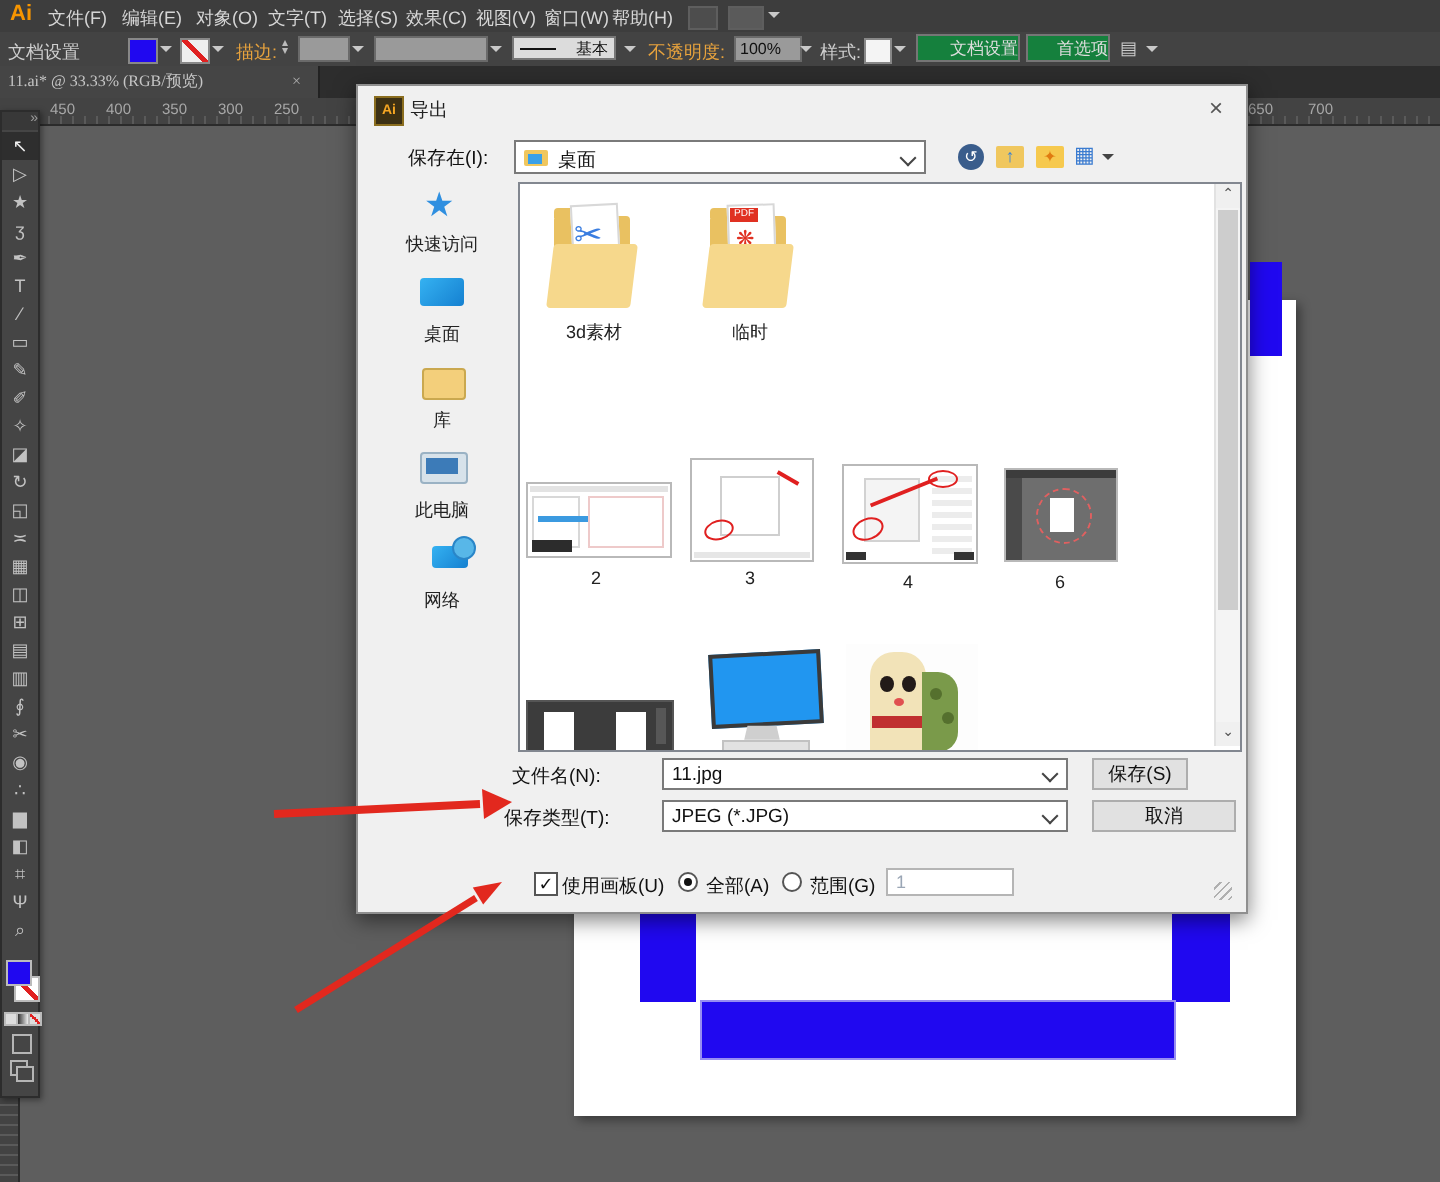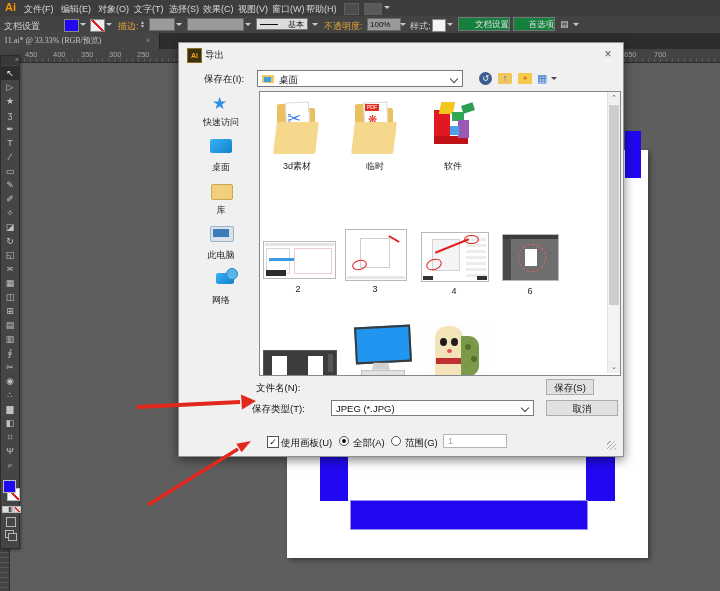--- a/index.html
+++ b/index.html
@@ -237,32 +237,20 @@
       <div class="ab" style="left:80px;top:8px;width:70px;height:78px">
         <div class="sb" style="left:12px;top:0;width:46px;height:54px">
           <div class="folder-back"></div>
           <div class="sheet" style="left:12px;top:2px;width:22px;height:40px;transform:rotate(-2deg)"></div>
           <span class="sb" style="left:13px;top:4px;width:14px;height:7px;background:#e03122;color:#fff;font-size:5px;text-align:center;line-height:7px">PDF</span>
           <span class="sb" style="left:16px;top:13px;color:#e03122;font-size:11px">❋</span>
           <div class="folder-front"></div>
         </div>
         <span class="ab flabel" style="top:60px">临时</span>
       </div>
-      <div class="ab" style="left:158px;top:8px;width:70px;height:78px">
-        <div class="sb" style="left:14px;top:2px;width:44px;height:50px">
-          <span class="sb" style="left:2px;top:8px;width:16px;height:34px;background:#e01822"></span>
-          <span class="sb" style="left:2px;top:34px;width:34px;height:8px;background:#c01018"></span>
-          <span class="sb" style="left:8px;top:0;width:14px;height:12px;background:#f2c81e;transform:skewX(-12deg)"></span>
-          <span class="sb" style="left:20px;top:10px;width:12px;height:9px;background:#30a858"></span>
-          <span class="sb" style="left:30px;top:2px;width:12px;height:8px;background:#28a050;transform:rotate(-18deg)"></span>
-          <span class="sb" style="left:26px;top:18px;width:11px;height:18px;background:#9b59b6"></span>
-          <span class="sb" style="left:18px;top:24px;width:9px;height:9px;background:#4aa3e8"></span>
-        </div>
-        <span class="ab flabel" style="top:60px">软件</span>
-      </div>
 
       <div class="ab" style="left:0px;top:140px;width:76px;height:68px">
         <div class="ab thumb" style="left:3px;top:9px;width:71px;height:36px">
           <span class="sb" style="left:1px;top:1px;width:69px;height:3px;background:#e3e3e3"></span>
           <span class="sb" style="left:2px;top:6px;width:22px;height:24px;border:1px solid #d8d8d8"></span>
           <span class="sb" style="left:5px;top:16px;width:26px;height:3px;background:#3b9ae0"></span>
           <span class="sb" style="left:2px;top:28px;width:20px;height:6px;background:#2c2c2c"></span>
           <span class="sb" style="left:30px;top:6px;width:36px;height:24px;border:1px solid #eecaca"></span>
         </div>
         <span class="ab flabel" style="left:3px;top:52px">2</span>
@@ -320,20 +308,24 @@
       </div>
 
       <div class="ab scroll">
         <span class="ab sbtn" style="top:0">⌃</span>
         <span class="ab sthumb"></span>
         <span class="ab sbtn" style="top:269px">⌄</span>
       </div>
     </div>
 
     <span class="ab dl" style="left:77px;top:339px">文件名(N):</span>
+    <div class="ab combo" style="left:152px;top:336px;width:203px;height:16px">
+      <span class="ab dl" style="left:4px;top:2px">11.jpg</span>
+      <span class="ab cv" style="left:190px;top:4px"></span>
+    </div>
     <span class="ab wbtn" style="left:367px;top:336px;width:48px;height:16px;line-height:15px">保存(S)</span>
 
     <span class="ab dl" style="left:73px;top:360px">保存类型(T):</span>
     <div class="ab combo" style="left:152px;top:357px;width:203px;height:16px">
       <span class="ab dl" style="left:4px;top:2px">JPEG (*.JPG)</span>
       <span class="ab cv" style="left:190px;top:4px"></span>
     </div>
     <span class="ab wbtn" style="left:367px;top:357px;width:72px;height:16px;line-height:15px">取消</span>
 
     <span class="ab chk" style="left:88px;top:393px">✓</span>

